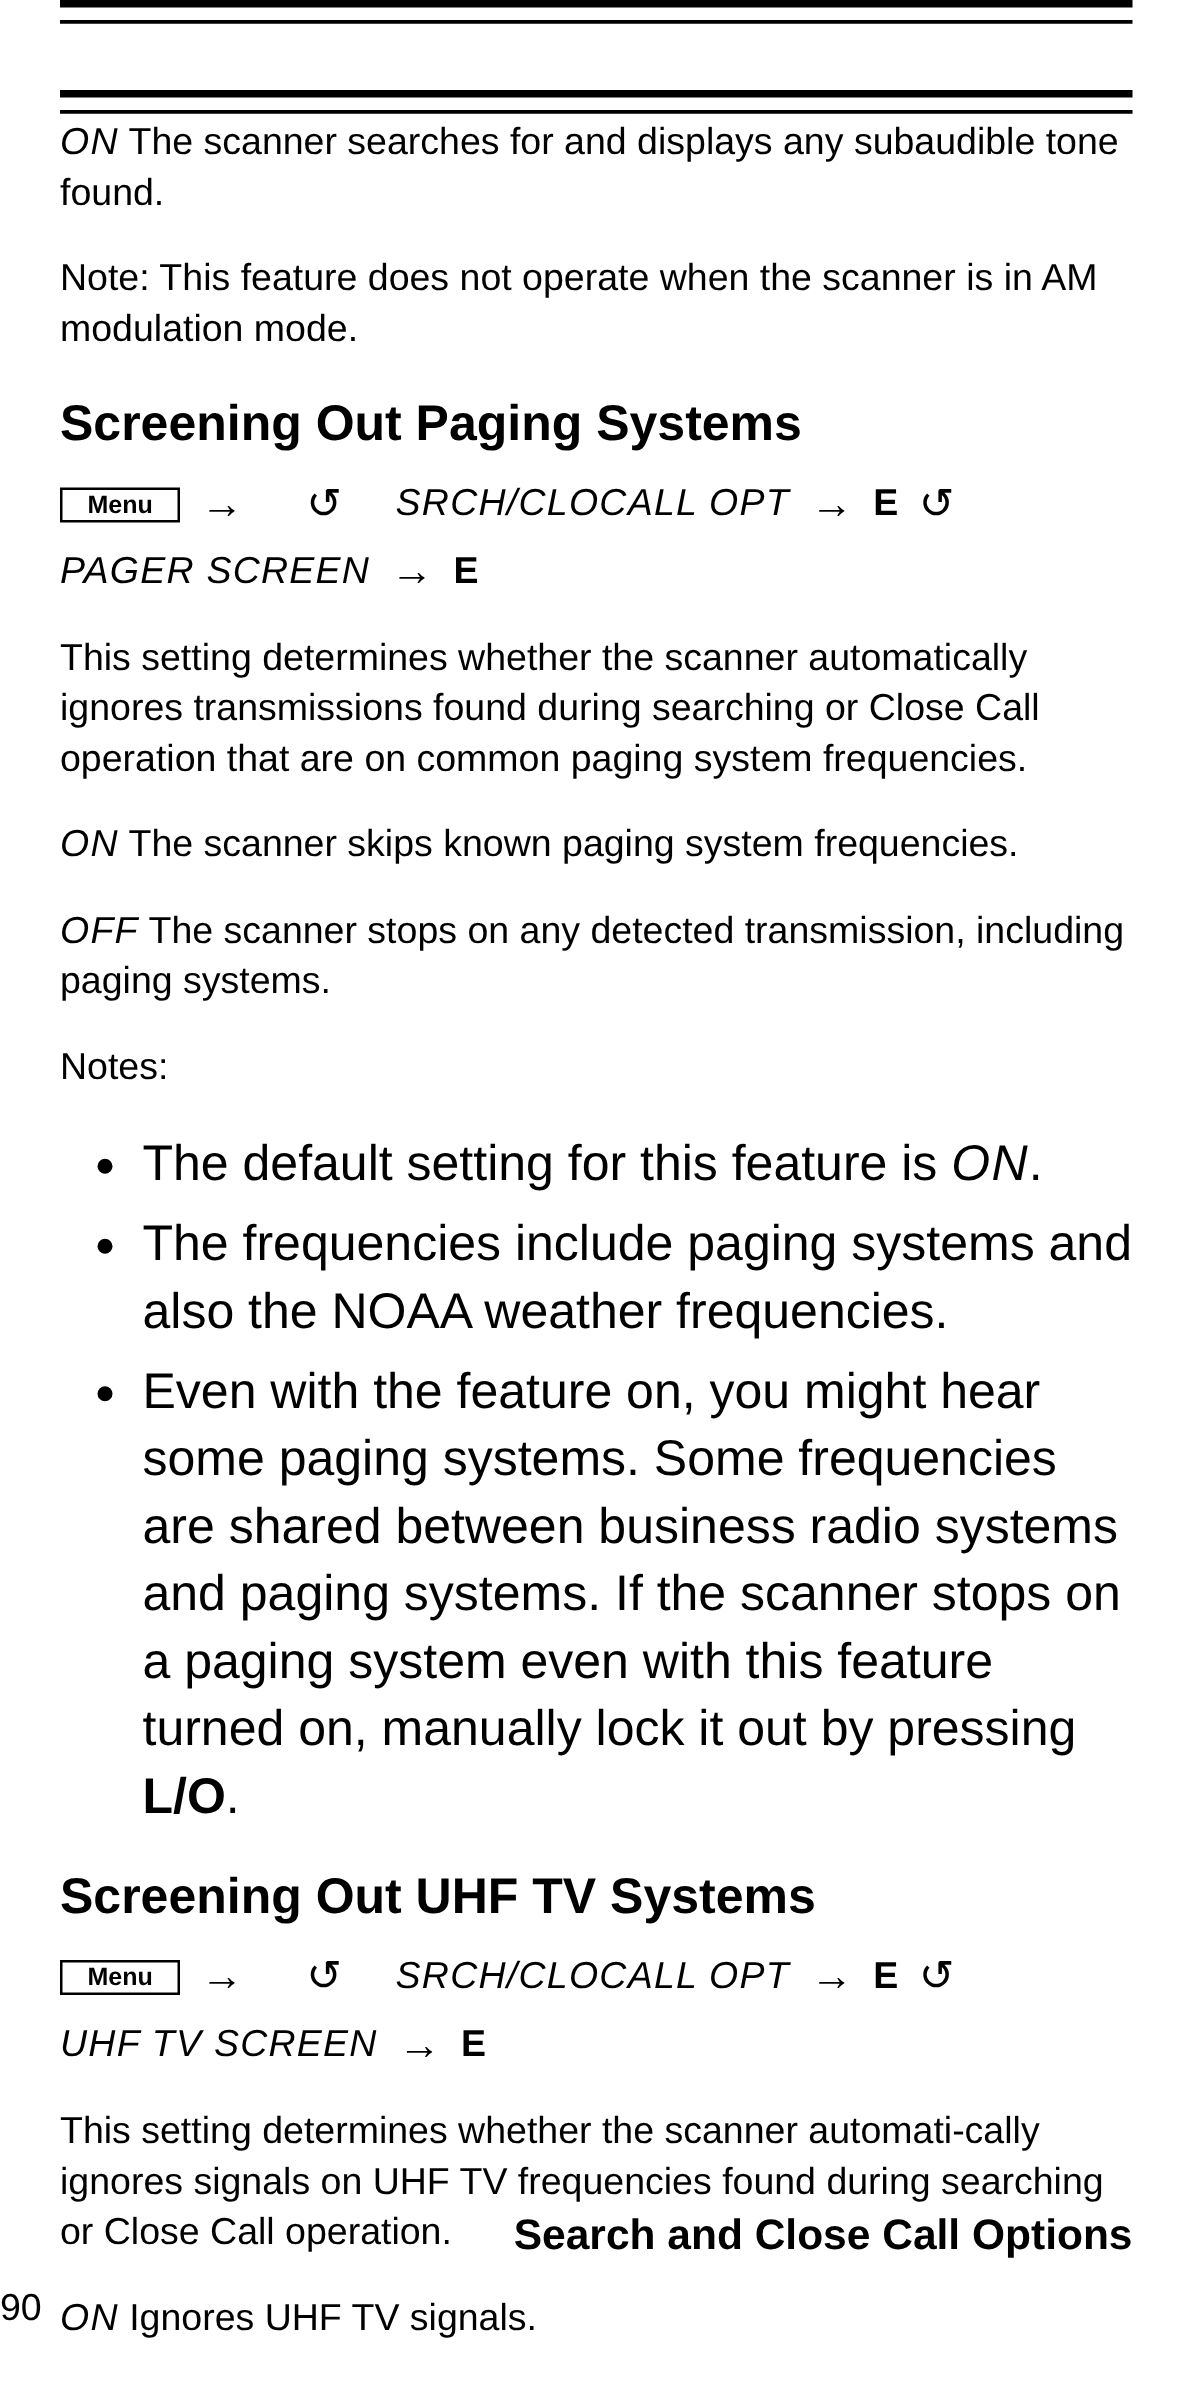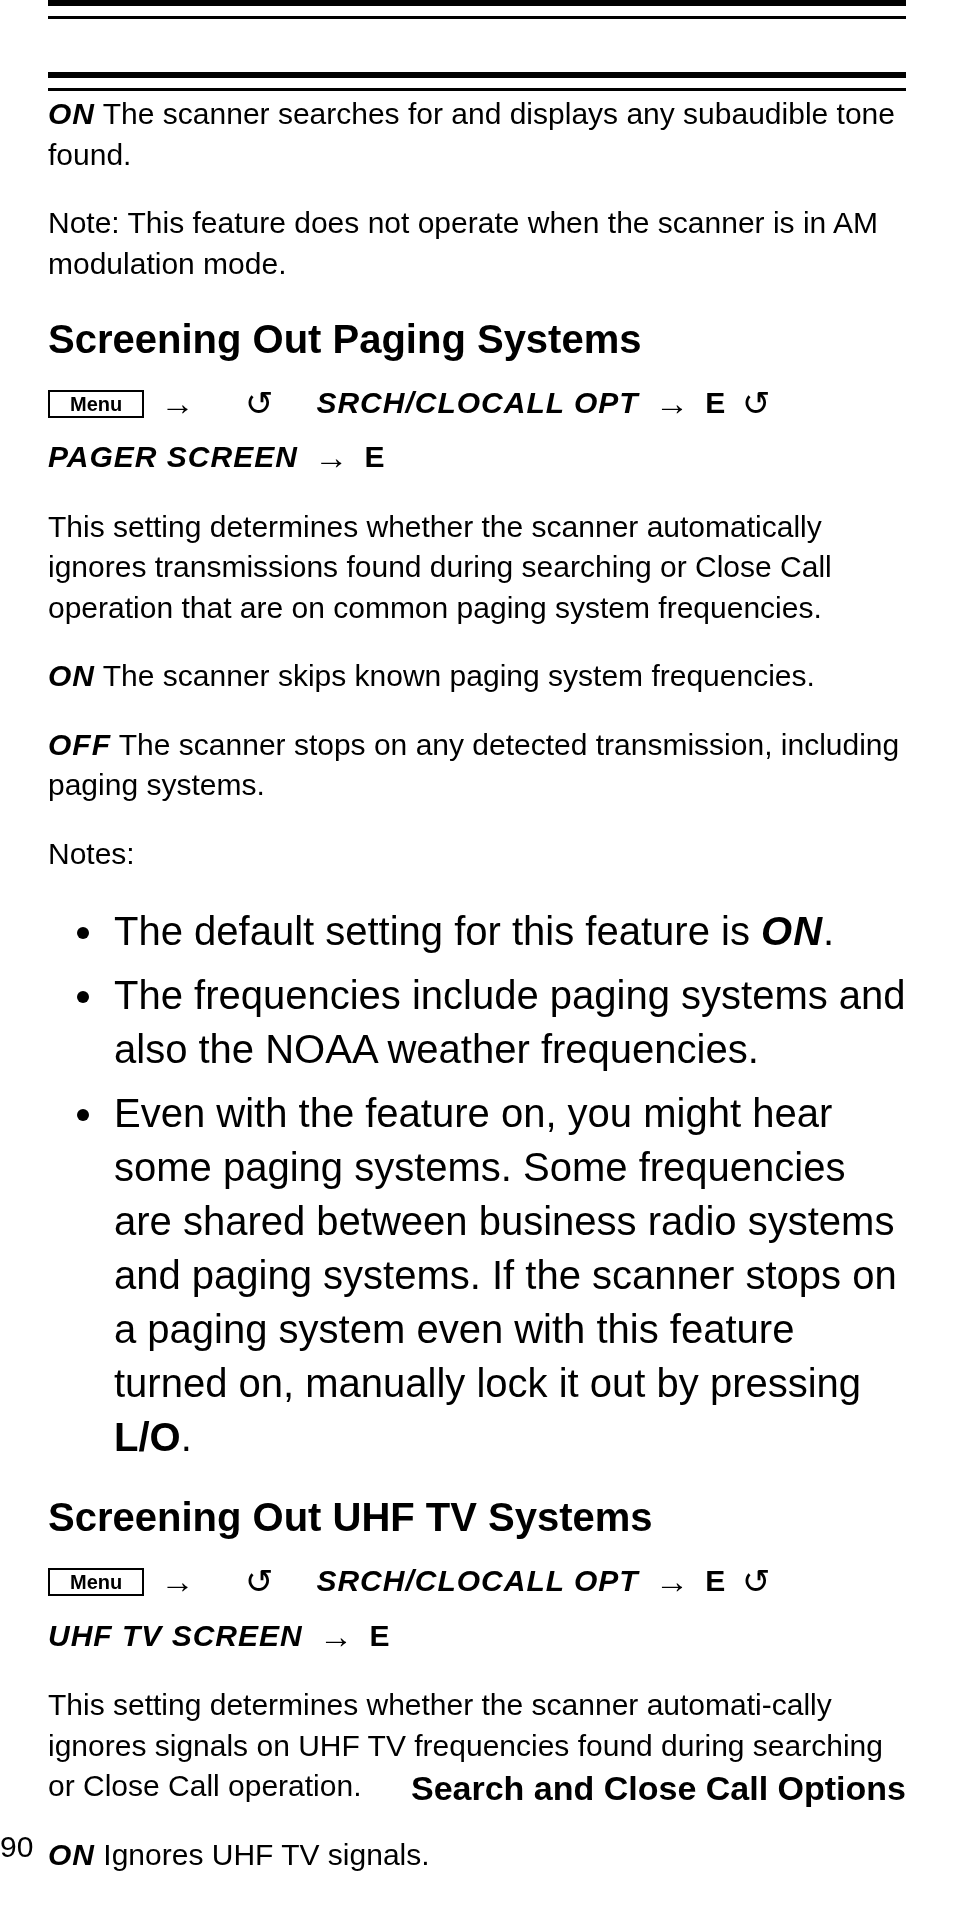--- a/index.html
+++ b/index.html
@@ -4,21 +4,21 @@
 <style>
   * { margin: 0; padding: 0; box-sizing: border-box; }
   html, body { width: 954px; height: 1908px; background: #fff; font-family: Arial, Helvetica, sans-serif; color: #000; }
   .page { width: 954px; height: 1908px; padding: 0 48px; position: relative; }
   .dbl-rule { border-top: 6px solid #000; height: 22px; position: relative; }
   .dbl-rule::after { content: ""; position: absolute; left: 0; right: 0; top: 10px; border-top: 3px solid #000; }
   .top-gap { height: 50px; }
   .body { font-size: 30px; line-height: 1.35; }
   .para { margin-bottom: 28px; }
   h2.section { font-size: 40px; font-weight: 700; margin-top: 12px; margin-bottom: 10px; }
-  .lcd { font-family: "Arial Narrow", Arial, sans-serif; font-style: italic; letter-spacing: 1px; font-weight: 700; text-transform: uppercase; }
+  .lcd { font-family: "Arial Narrow", Arial, sans-serif; font-style: italic; letter-spacing: 1px; font-weight: 400; text-transform: uppercase; }
   .menu-box { display: inline-block; border: 2px solid #000; font-size: 20px; font-weight: 700; padding: 0 20px; line-height: 1.2; vertical-align: 2px; }
   .arrow { font-size: 34px; display: inline-block; vertical-align: -2px; margin: 0 8px; }
   .rot { display: inline-block; font-size: 34px; vertical-align: -2px; margin: 0 8px; transform: scaleX(-1); }
   .eb { font-weight: 700; }
   .nav-line { font-size: 30px; line-height: 1.6; margin-bottom: 22px; }
   .nav-line .sp { display: inline-block; width: 18px; }
   ul.notes { list-style: disc; padding-left: 60px; margin-bottom: 26px; }
   ul.notes li { font-size: 40px; line-height: 1.35; margin-bottom: 10px; padding-left: 6px; }
   .chapter { position: absolute; bottom: 100px; right: 48px; font-size: 34px; font-weight: 700; font-family: "Trebuchet MS", Arial, sans-serif; }
   .pagenum { position: absolute; bottom: 44px; left: 0; right: 0; text-align: left; font-size: 30px; }

